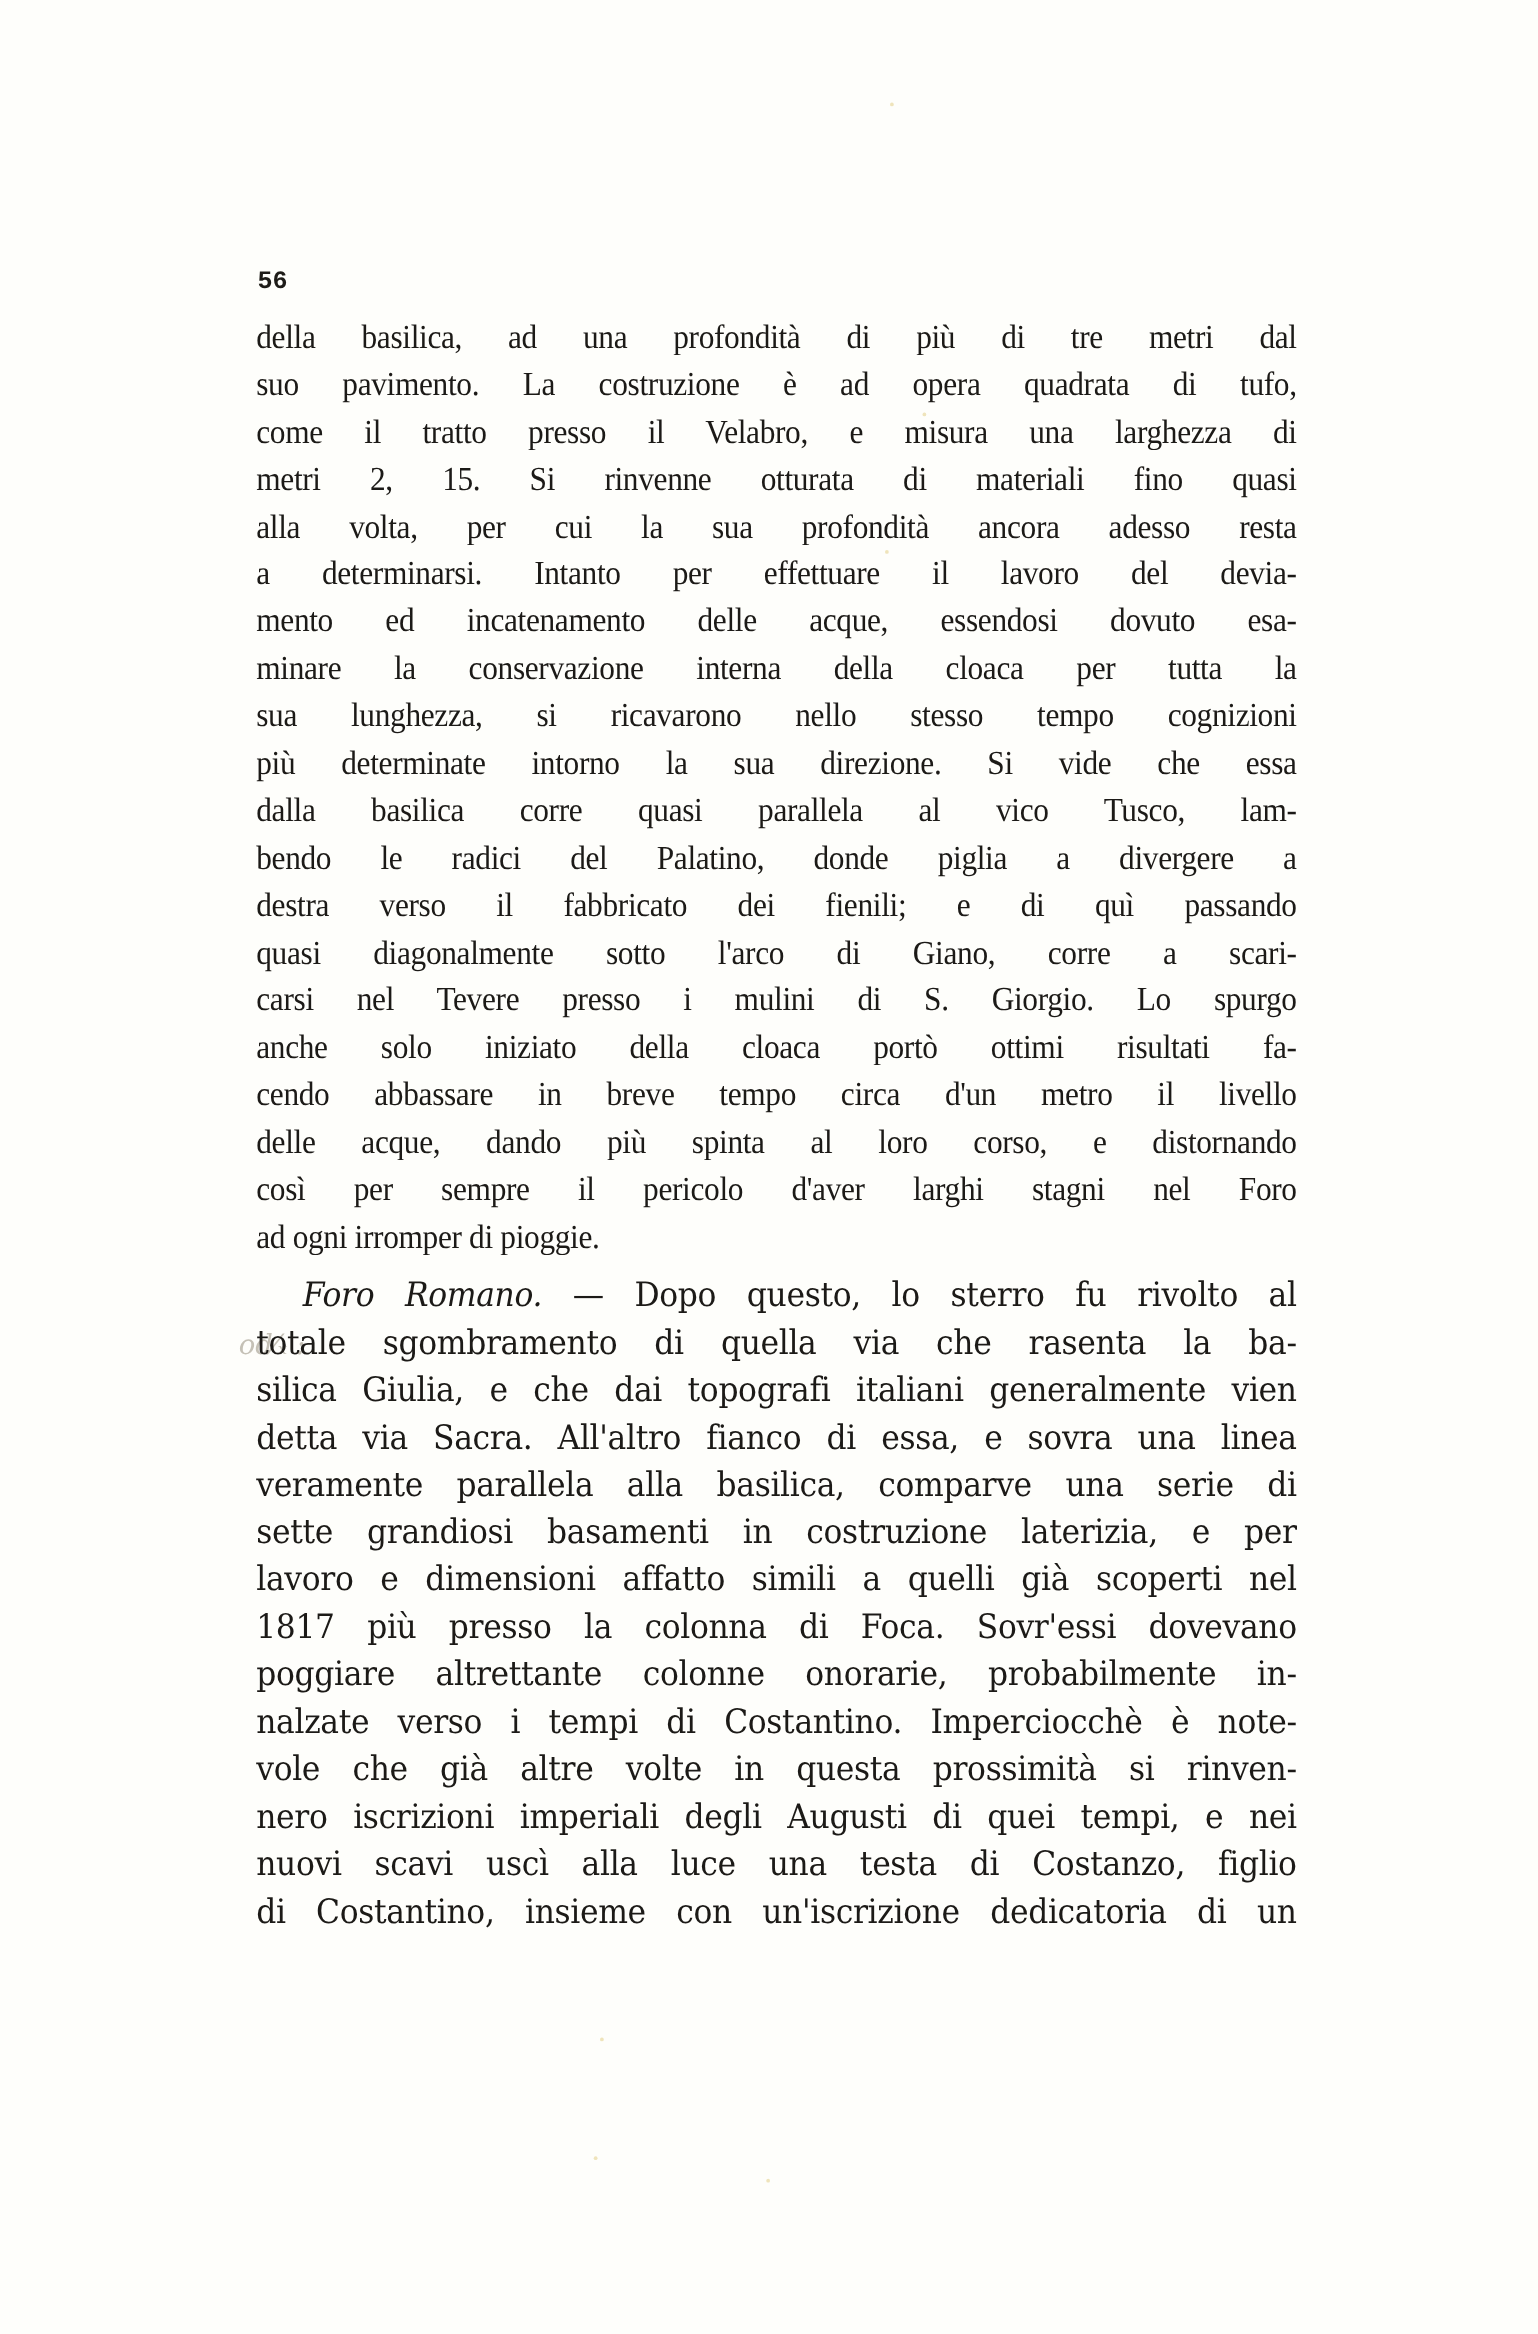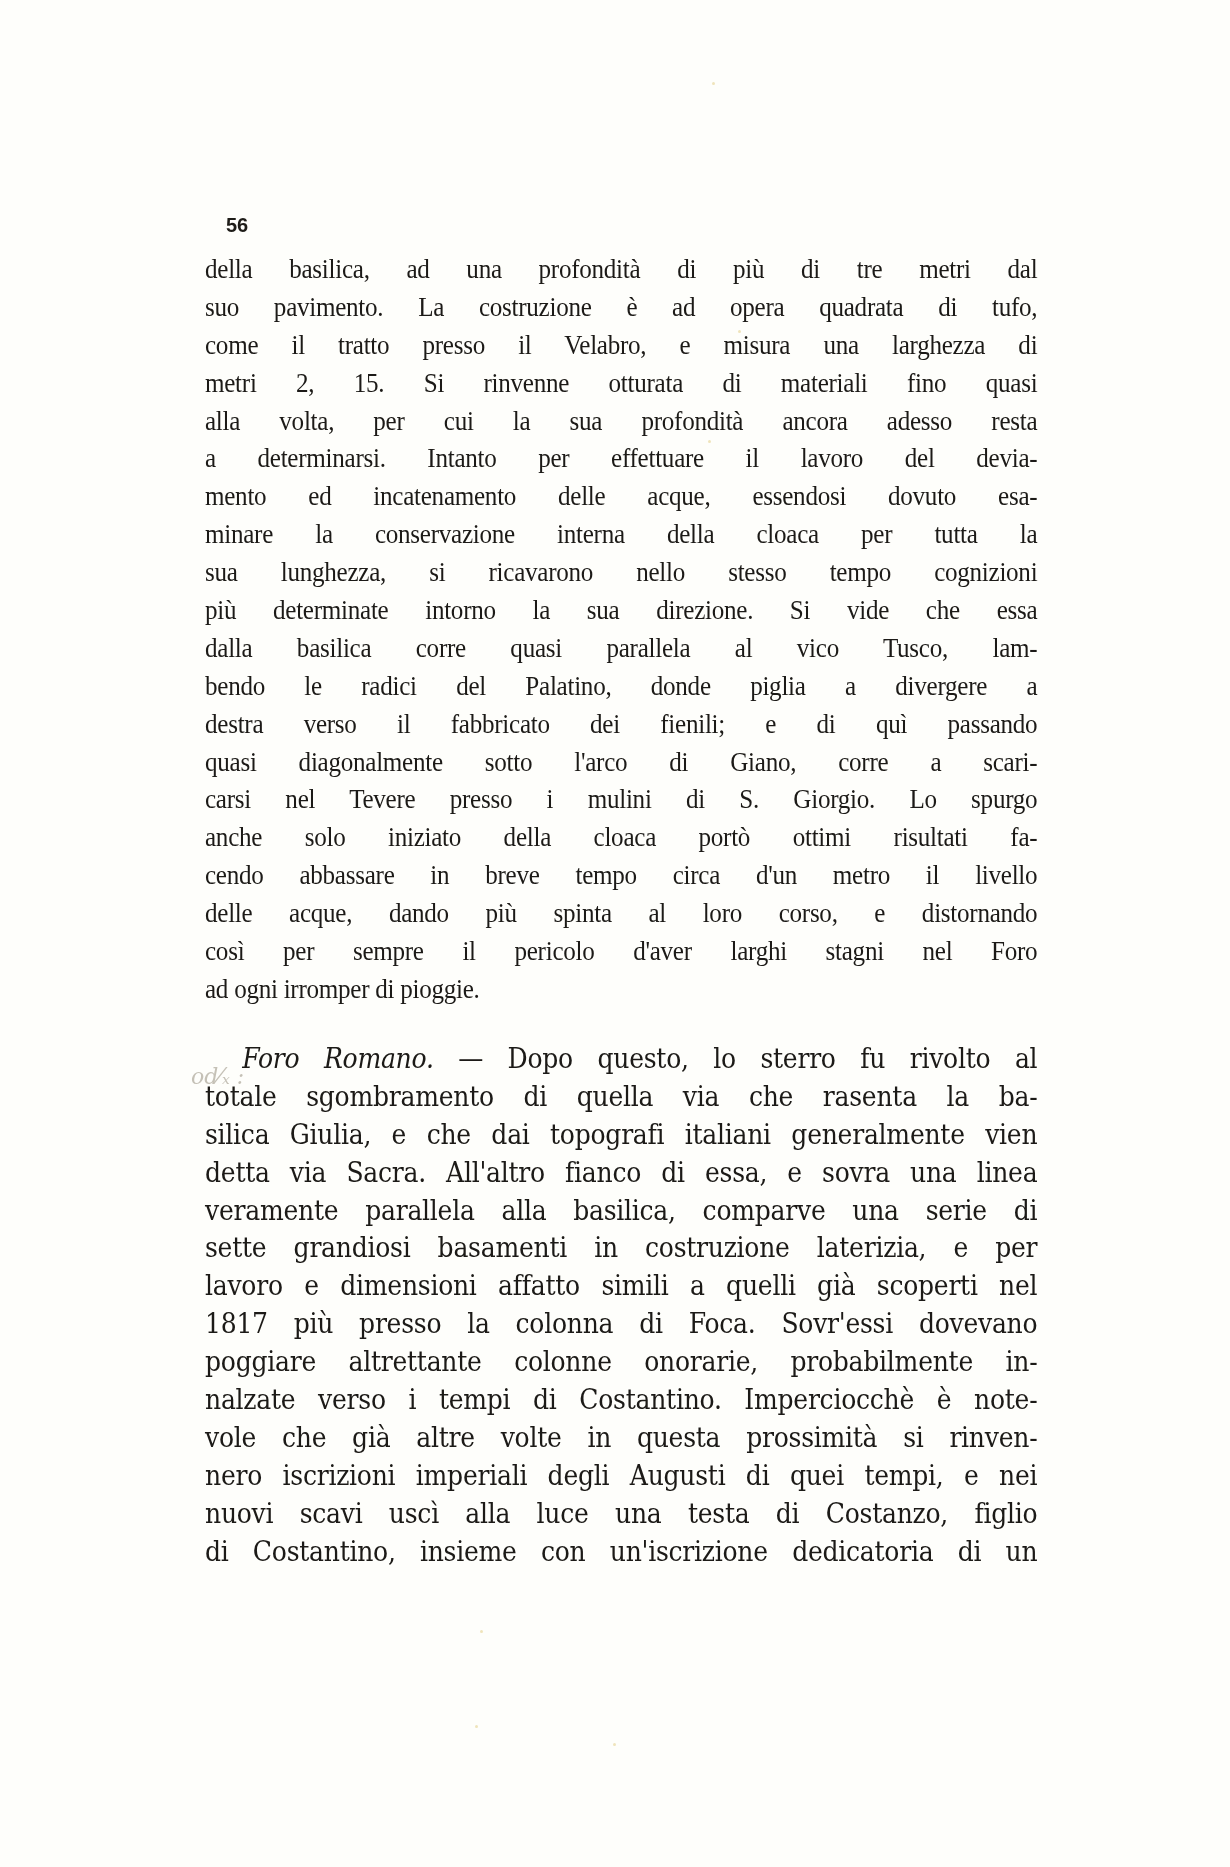--- a/index.html
+++ b/index.html
@@ -19,26 +19,25 @@
       position: absolute;
       left: 0; top: 0;
       width: 1230px;
       height: 1867px;
       background: #fefefb;
     }
     .page-number {
       position: absolute;
       left: 206px;
       top: 214px;
-      font-family: Liberation Sans, sans-serif;
+      font-family: Liberation Mono, monospace;
       font-size: 20px;
       font-weight: bold;
       letter-spacing: 0px;
       color: #1e1c18;
-      margin-left: 20px;
     }
     .text-block {
       position: absolute;
       left: 205px;
       width: 833px;
     }
     .line {
       display: block;
       height: 37.9px;
       line-height: 37.9px;
@@ -48,21 +47,21 @@
       text-align-last: justify;
       letter-spacing: -0.3px;
       transform: scaleX(0.93);
       transform-origin: left center;
       width: 895px;
     }
     .line.last {
       text-align-last: left;
     }
     #para-1 { top: 251px; font-family: Liberation Serif, serif; }
-    #para-2 { top: 1040px; }
+    #para-2 { top: 1018px; }
     .indent-heading {
       font-style: italic;
     }
     .margin-note {
       position: absolute;
       left: 163px;
       top: 1064px;
       font-family: "DejaVu Serif", serif;
       font-size: 22px;
       font-style: italic;

